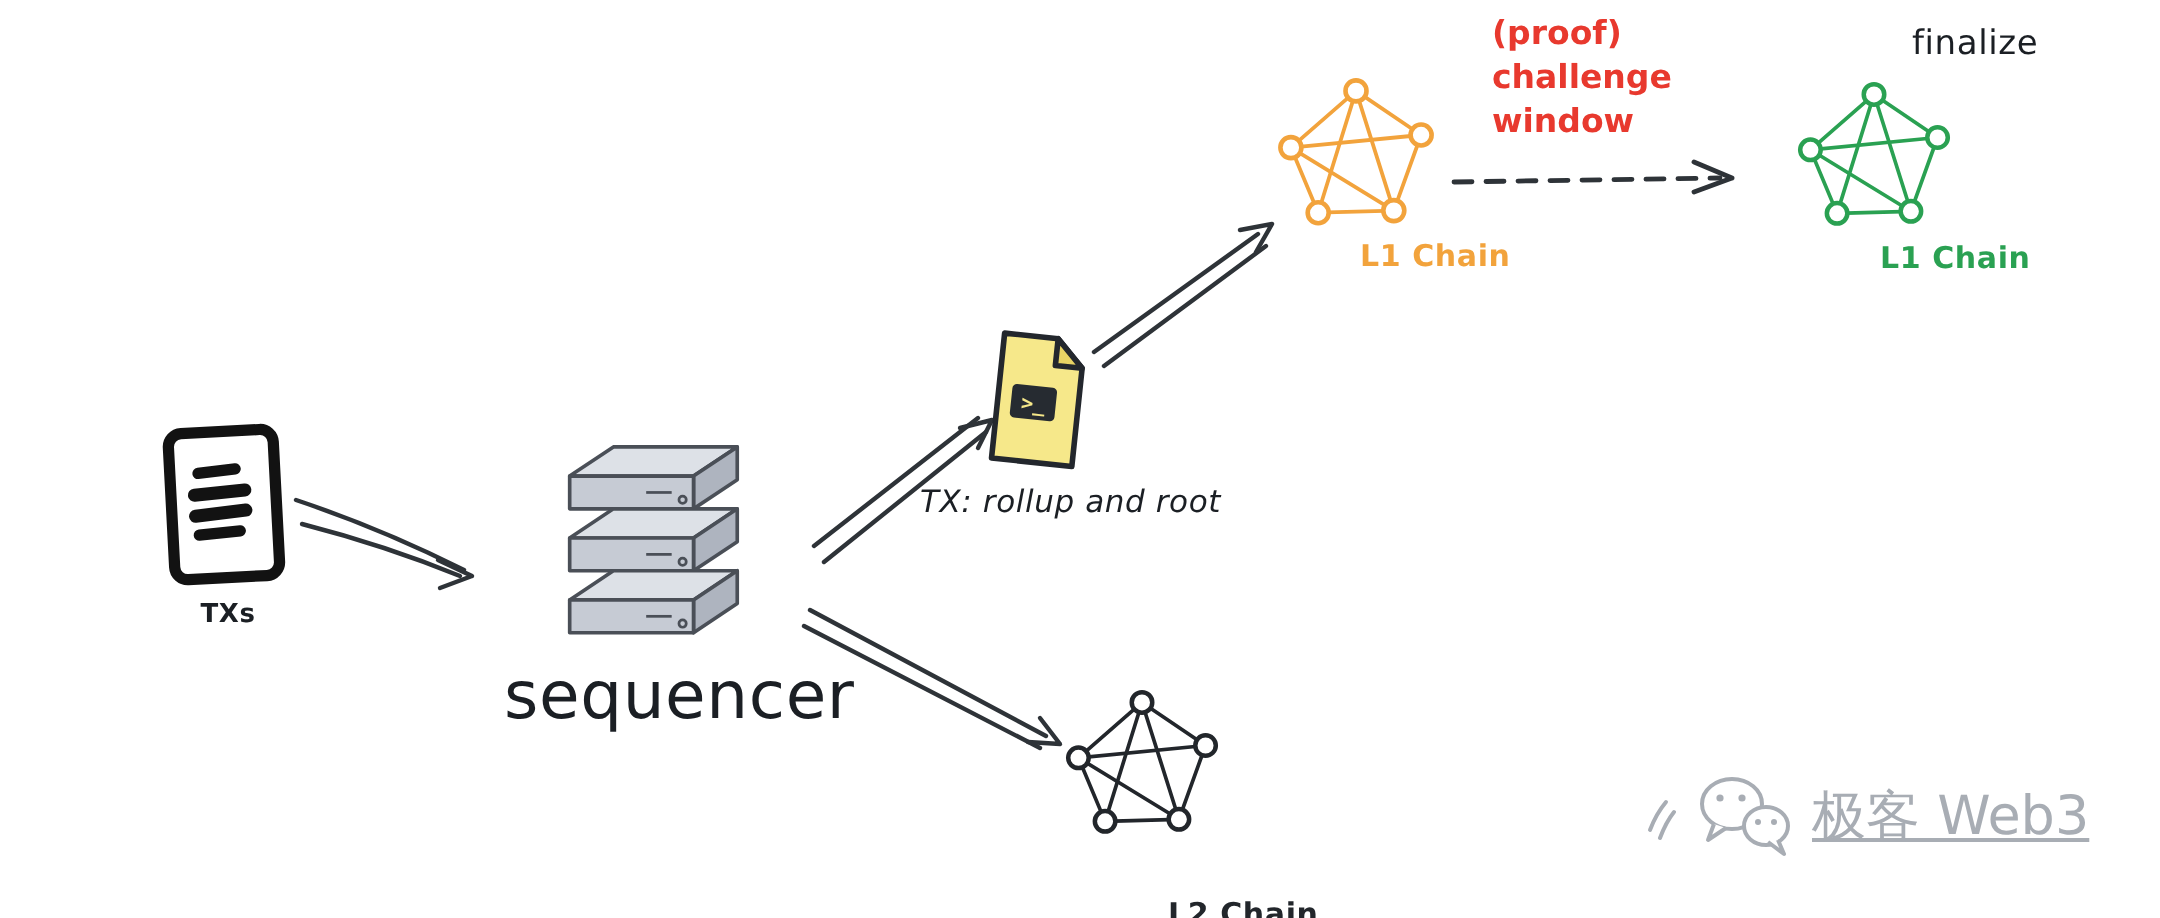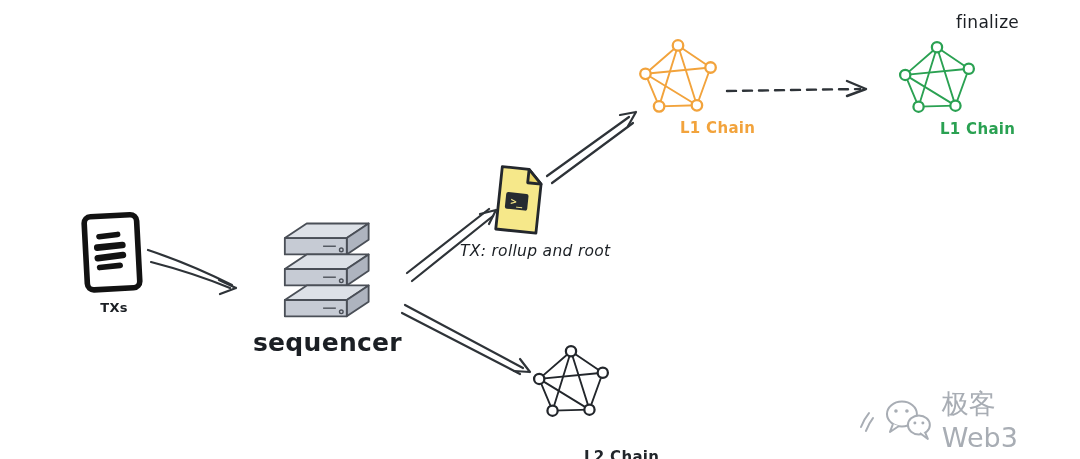--- a/index.html
+++ b/index.html
@@ -6,28 +6,28 @@
   :root{
     --orange:#f2a33c; --green:#2aa152; --red:#e8392e; --ink:#2e3338;
     --gray:#a8adb4; --yellow:#f6e88a; --server_top:#dde1e7;
     --server_front:#c6cbd4; --server_side:#aeb4bf;
   }
   body{ background:#fff; font-family:"DejaVu Sans", sans-serif; }
   #canvas{ position:relative; width:1080px; height:459px; background:#ffffff; overflow:hidden; }
   .abs{ position:absolute; }
   .lbl{ color:#1b1f24; letter-spacing:.3px; }
   .lbl-txs{ left:76px; top:300px; width:76px; text-align:center; font-size:13px; font-weight:700; }
-  .lbl-seq{ left:252px; top:328px; width:150px; text-align:right; font-size:25px; font-weight:700; }
+  .lbl-seq{ left:252px; top:328px; width:150px; text-align:right; font-size:33px; font-weight:400; }
   .lbl-file{ left:460px; top:242px; font-size:15.5px; font-weight:500;font-style:italic; }
   .lbl-l1p{ left:680px; top:119px; font-size:15px; font-weight:700; color:var(--orange); }
   .lbl-l1f{ left:940px; top:120px; font-size:15px; font-weight:700; color:var(--green); }
   .lbl-l2{ left:584px; top:448px; font-size:15px; font-weight:700; color:#22262b; }
   .lbl-finalize{ left:956px; top:12px; font-size:17px; font-weight:500; }
   .red-block{ left:746px; top:6px; color:var(--red); font-size:16.5px; font-weight:600; line-height:22px; }
-  .watermark{ left:858px; top:386px; display:flex; align-items:center; gap:9px; color:var(--gray); }
+  .watermark{ left:822px; top:386px; display:flex; align-items:center; gap:9px; color:var(--gray);text-decoration:underline; }
   .watermark .wm-text{ font-size:27px; color:var(--gray); }
   svg{ display:block; }
 </style>
 </head>
 <body>
 
 <div id="canvas">
 
   <svg width="0" height="0" aria-hidden="true">
     <defs>
@@ -128,20 +128,25 @@
       <text x="22" y="37" text-anchor="middle" font-family="DejaVu Sans Mono, monospace" font-size="9" font-weight="bold" stroke="none" style="fill:var(--yellow)">&gt;_</text>
     </g>
   </svg>
   <div class="abs lbl lbl-file">TX: rollup and root</div>
 
   <svg class="abs" style="left:636px;top:36px;color:var(--orange)" width="84" height="84">
       <use href="#net-graph"></use>
     </svg>
   <div class="abs lbl lbl-l1p">L1 Chain</div>
 
+  <div class="abs red-block">
+    <div>(proof)</div>
+    <div>challenge</div>
+    <div>window</div>
+  </div>
 
   <div class="abs lbl lbl-finalize">finalize</div>
   <svg class="abs" style="left:896px;top:38px;color:var(--green)" width="82" height="82">
       <use href="#net-graph"></use>
     </svg>
   <div class="abs lbl lbl-l1f">L1 Chain</div>
 
   <svg class="abs" style="left:530px;top:342px;color:#22262b" width="82" height="82">
       <use href="#net-graph"></use>
     </svg>

